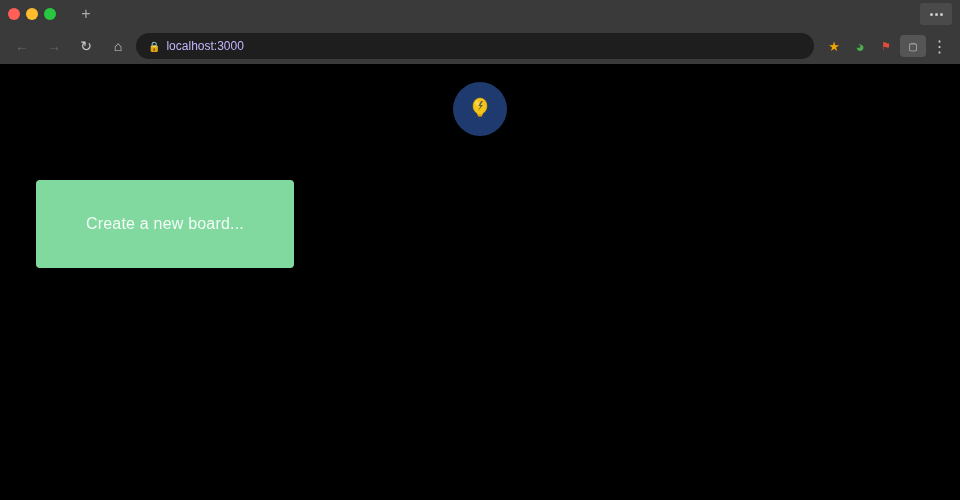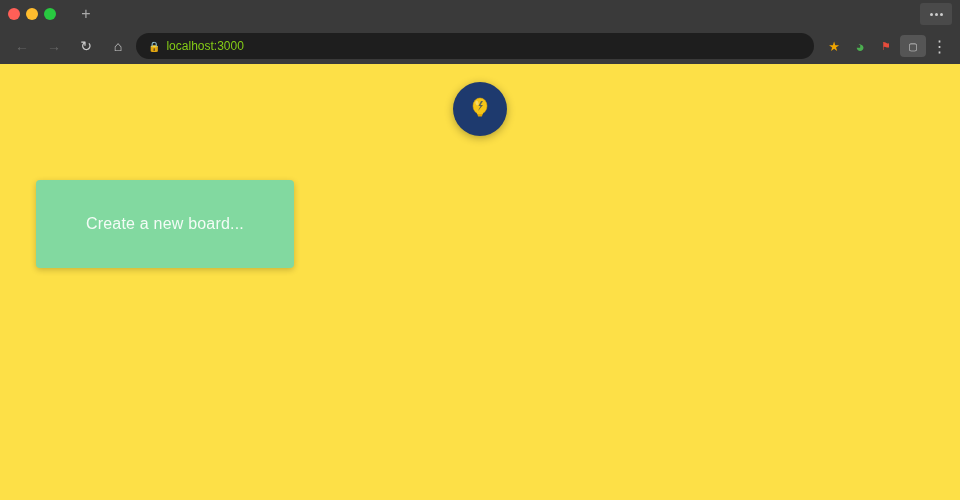--- a/index.html
+++ b/index.html
@@ -142,21 +142,21 @@
       padding: 0 12px;
       gap: 6px;
     }
 
     .address-lock {
       color: #aaa;
       font-size: 10px;
     }
 
     .address-text {
-      color: #84cc16;
+      color: #c4b5fd;
       font-size: 12px;
     }
 
     .nav-actions {
       display: flex;
       align-items: center;
       gap: 2px;
       margin-left: 4px;
     }
 
@@ -171,21 +171,21 @@
       justify-content: center;
       cursor: pointer;
       color: #ccc;
       font-size: 13px;
     }
 
     .nav-action-btn.star { color: #f0a500; }
 
     
     .page-content {
-      background: #fde047;
+      background: #000000;
       width: 960px;
       height: calc(500px - 64px);
       position: relative;
     }
 
     
     .app-icon {
       width: 54px;
       height: 54px;
       border-radius: 50%;

